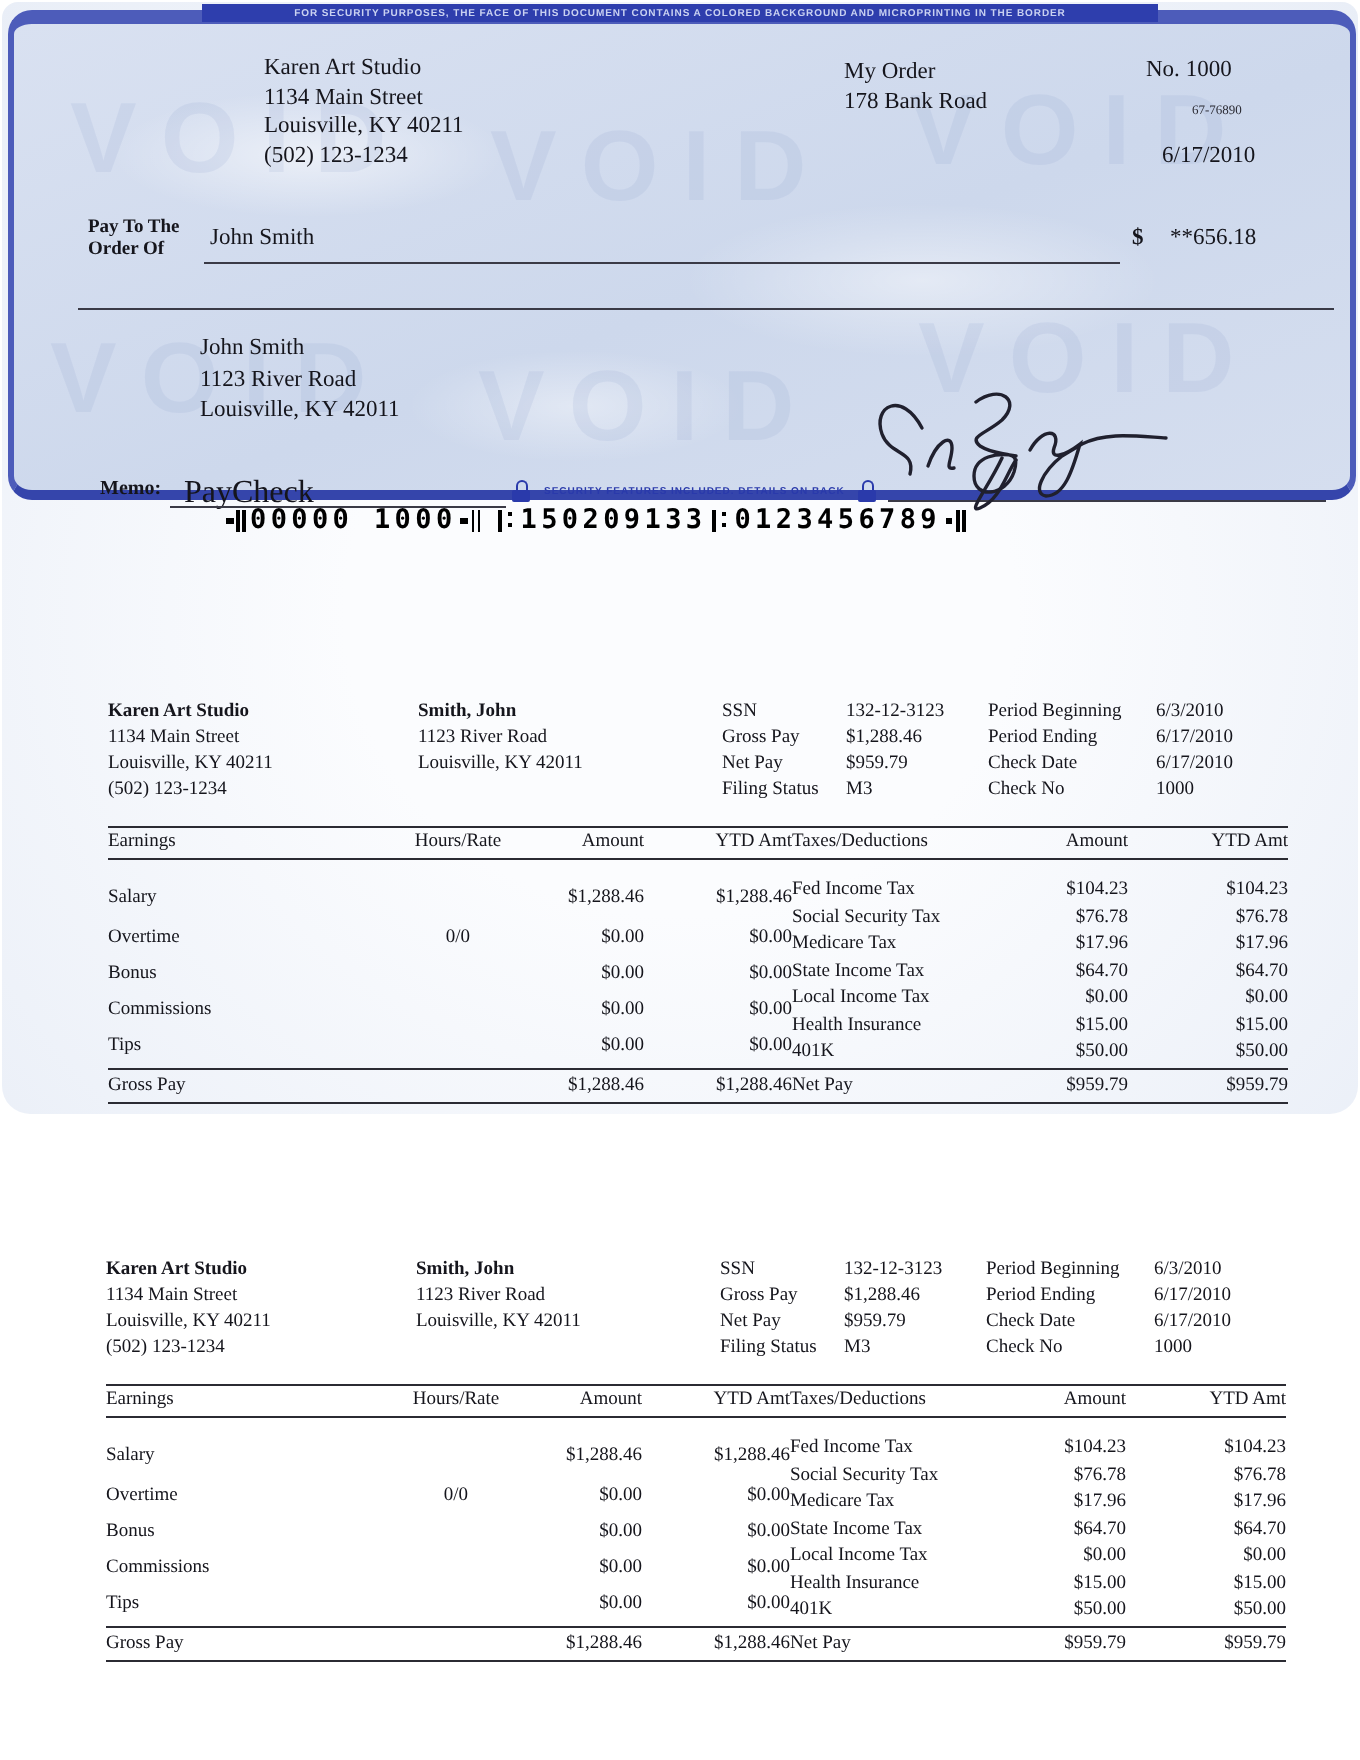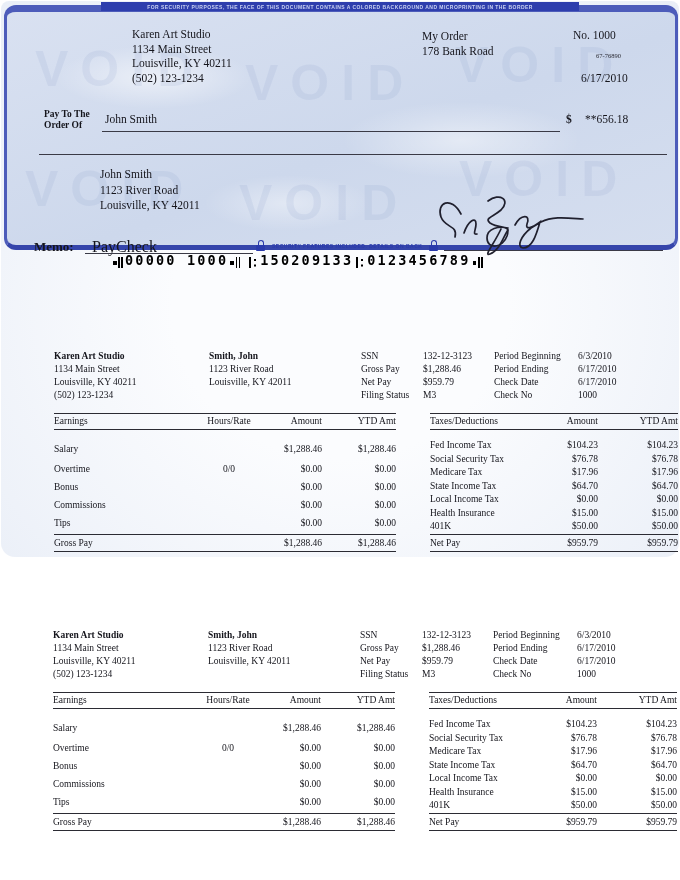--- a/index.html
+++ b/index.html
@@ -29,52 +29,52 @@
   .fraction{position:absolute;left:589px;top:40px;font-size:6.5px;color:#2a2a33}
   .date{position:absolute;left:574px;top:60px;font-size:11.5px}
   .payto{position:absolute;left:37px;top:97px;font-size:9.5px;font-weight:bold;line-height:10.5px}
   .payee-name{position:absolute;left:98px;top:101px;font-size:11.5px}
   .payee-line{position:absolute;left:95px;top:119px;width:458px;border-top:1.2px solid #3a3a46}
   .amt-symbol{position:absolute;left:559px;top:101px;font-size:11.5px;font-weight:bold}
   .amt-value{position:absolute;left:578px;top:101px;font-size:11.5px}
   .words{position:absolute;left:36px;top:125px;font-size:11.5px}
   .words-line{position:absolute;left:32px;top:142px;width:628px;border-top:1.2px solid #3a3a46}
   .payee-addr{position:absolute;left:93px;top:155px;font-size:11.5px;line-height:15.5px}
-  .memo-label{position:absolute;left:27px;top:227px;font-size:13px;font-weight:bold}
+  .memo-label{position:absolute;left:43px;top:227px;font-size:10px;font-weight:bold}
   .memo-value{position:absolute;left:85px;top:226px;font-size:16px}
   .memo-line{position:absolute;left:78px;top:241px;width:168px;border-top:1.2px solid #3a3a46}
   .secnote{position:absolute;left:249px;top:228px;display:flex;align-items:center;gap:7px}
   .secnote .txt{font:bold 5px "Liberation Sans",sans-serif;color:#2a3aab;letter-spacing:.5px;white-space:nowrap}
   .lock{position:relative;display:inline-block;width:9px;height:11px}
   .lock::before{content:"";position:absolute;top:0;left:2px;width:4px;height:5px;border:1.4px solid #2a3aab;border-bottom:none;border-radius:3px 3px 0 0}
   .lock::after{content:"";position:absolute;bottom:0;left:0;width:8.6px;height:5.8px;background:#2a3aab;border-radius:1px}
   .sig-line{position:absolute;left:437px;top:238px;width:219px;border-top:1.2px solid #3a3a46}
   .signature{position:absolute;left:424px;top:178px;z-index:3}
 
   
-  .micr{position:absolute;left:112px;top:251px;display:flex;align-items:flex-end;color:#000}
+  .micr{position:absolute;left:112px;top:251px;display:flex;align-items:center;color:#000}
   .mdigits{font:bold 13.5px "DejaVu Sans Mono",monospace;letter-spacing:2.2px;margin:0 2px}
   .msym{display:inline-block;position:relative;width:10px;height:11px}
   .msym.onus::before{content:"";position:absolute;left:0;top:4px;width:3.6px;height:3.6px;background:#000}
   .msym.onus::after{content:"";position:absolute;left:5.4px;top:0;width:1.6px;height:11px;background:#000;box-shadow:3px 0 0 #000}
   .msym.transit::before{content:"";position:absolute;left:1px;top:0;width:1.8px;height:11px;background:#000}
   .msym.transit::after{content:"";position:absolute;left:6px;top:1.5px;width:2px;height:2px;background:#000;box-shadow:0 5.5px 0 #000}
   .mgap{width:8px}
 
   
   .stub{position:absolute;left:53px;width:608px;font-size:9.5px;line-height:12px}
   #stub1{top:349px}
   #stub2{top:629px}
   .stub-head{display:flex;margin-bottom:11px;align-items:flex-start}
   .sh-employer{width:155px;line-height:13px}
   .sh-employee{width:152px;line-height:13px}
   .sh-name{font-weight:bold}
   table.info{border-collapse:collapse;table-layout:fixed}
   table.info td{padding:0;line-height:13px;vertical-align:top;overflow:hidden;white-space:nowrap}
-  .tables{display:flex;gap:34px}
+  .tables{display:flex;gap:0}
   table.data{border-collapse:collapse;table-layout:fixed}
   table.data th{font-weight:normal;font-size:9.5px;text-align:left;border-top:1.1px solid #2b2b33;border-bottom:1.1px solid #2b2b33;padding:1px 0 2px}
   table.data td{padding:0 0 1.5px;font-size:9.5px}
   table.data .c{text-align:center}
   table.data .r{text-align:right}
   table.data tbody tr:first-child td{padding-top:9px}
   table.data tbody tr:last-child td{padding-bottom:2px}
   table.data tfoot td{border-top:1.1px solid #2b2b33;border-bottom:1.1px solid #2b2b33;padding:1.5px 0 2px}
 </style>
 </head>

